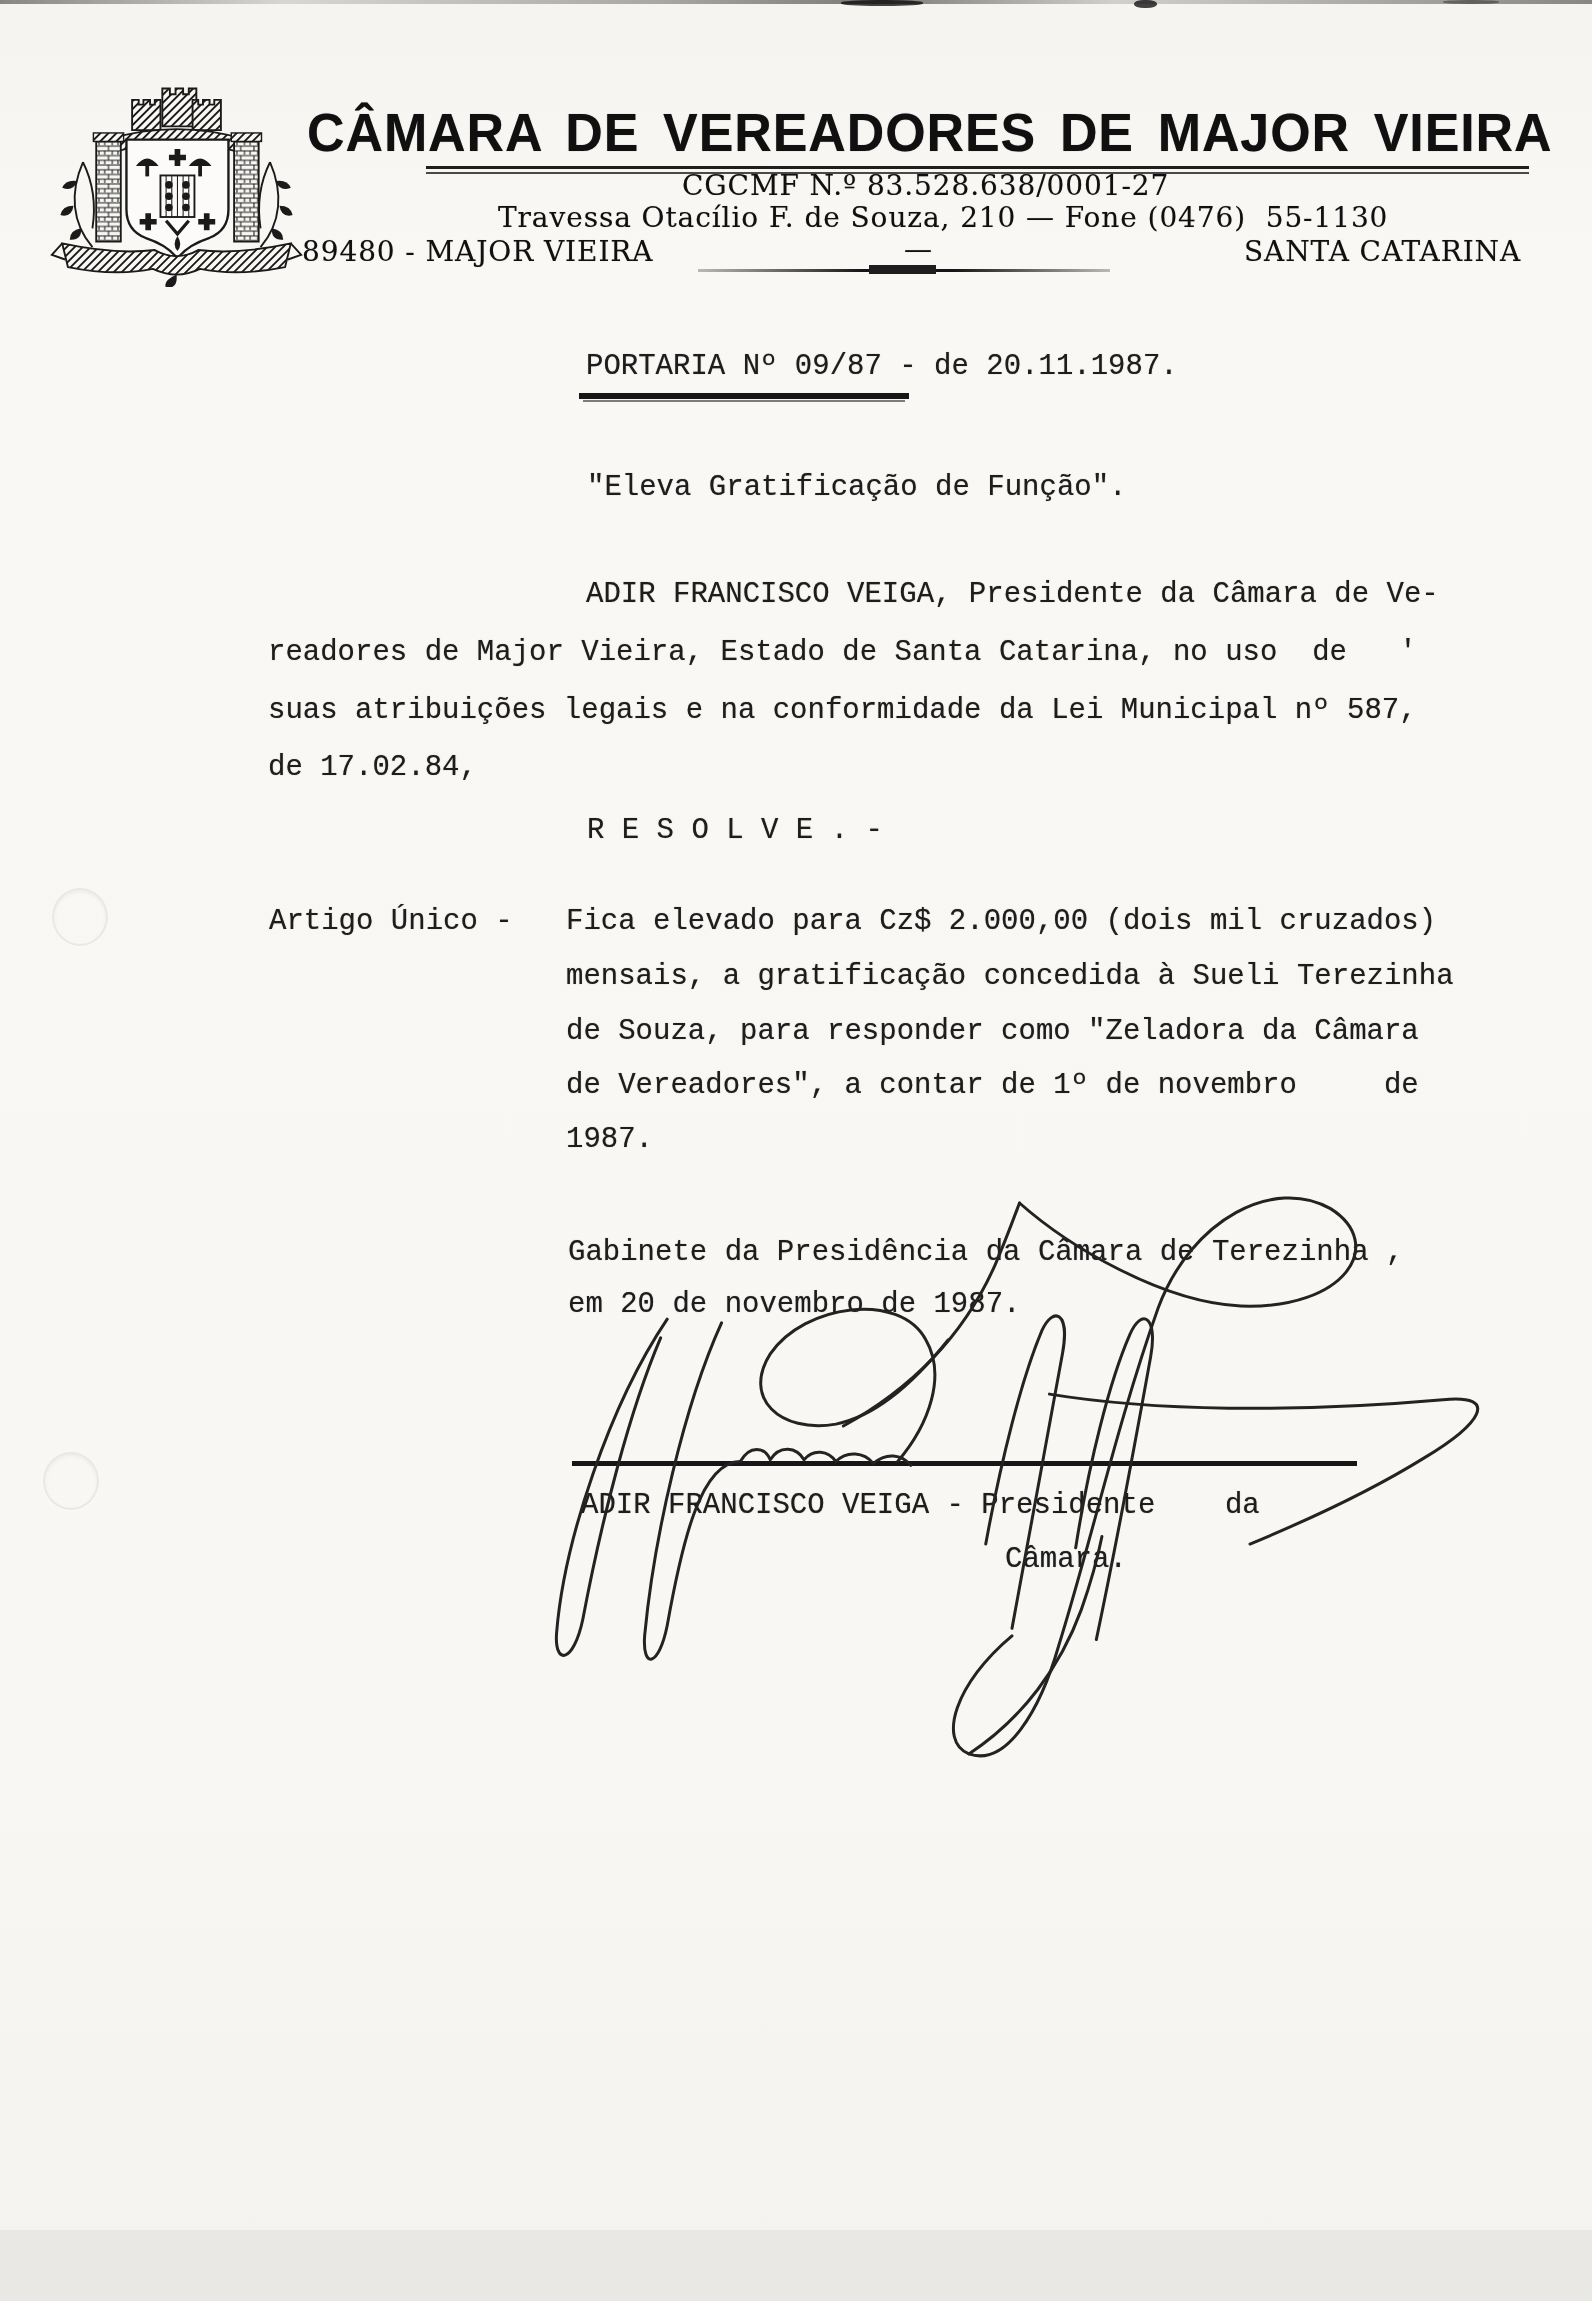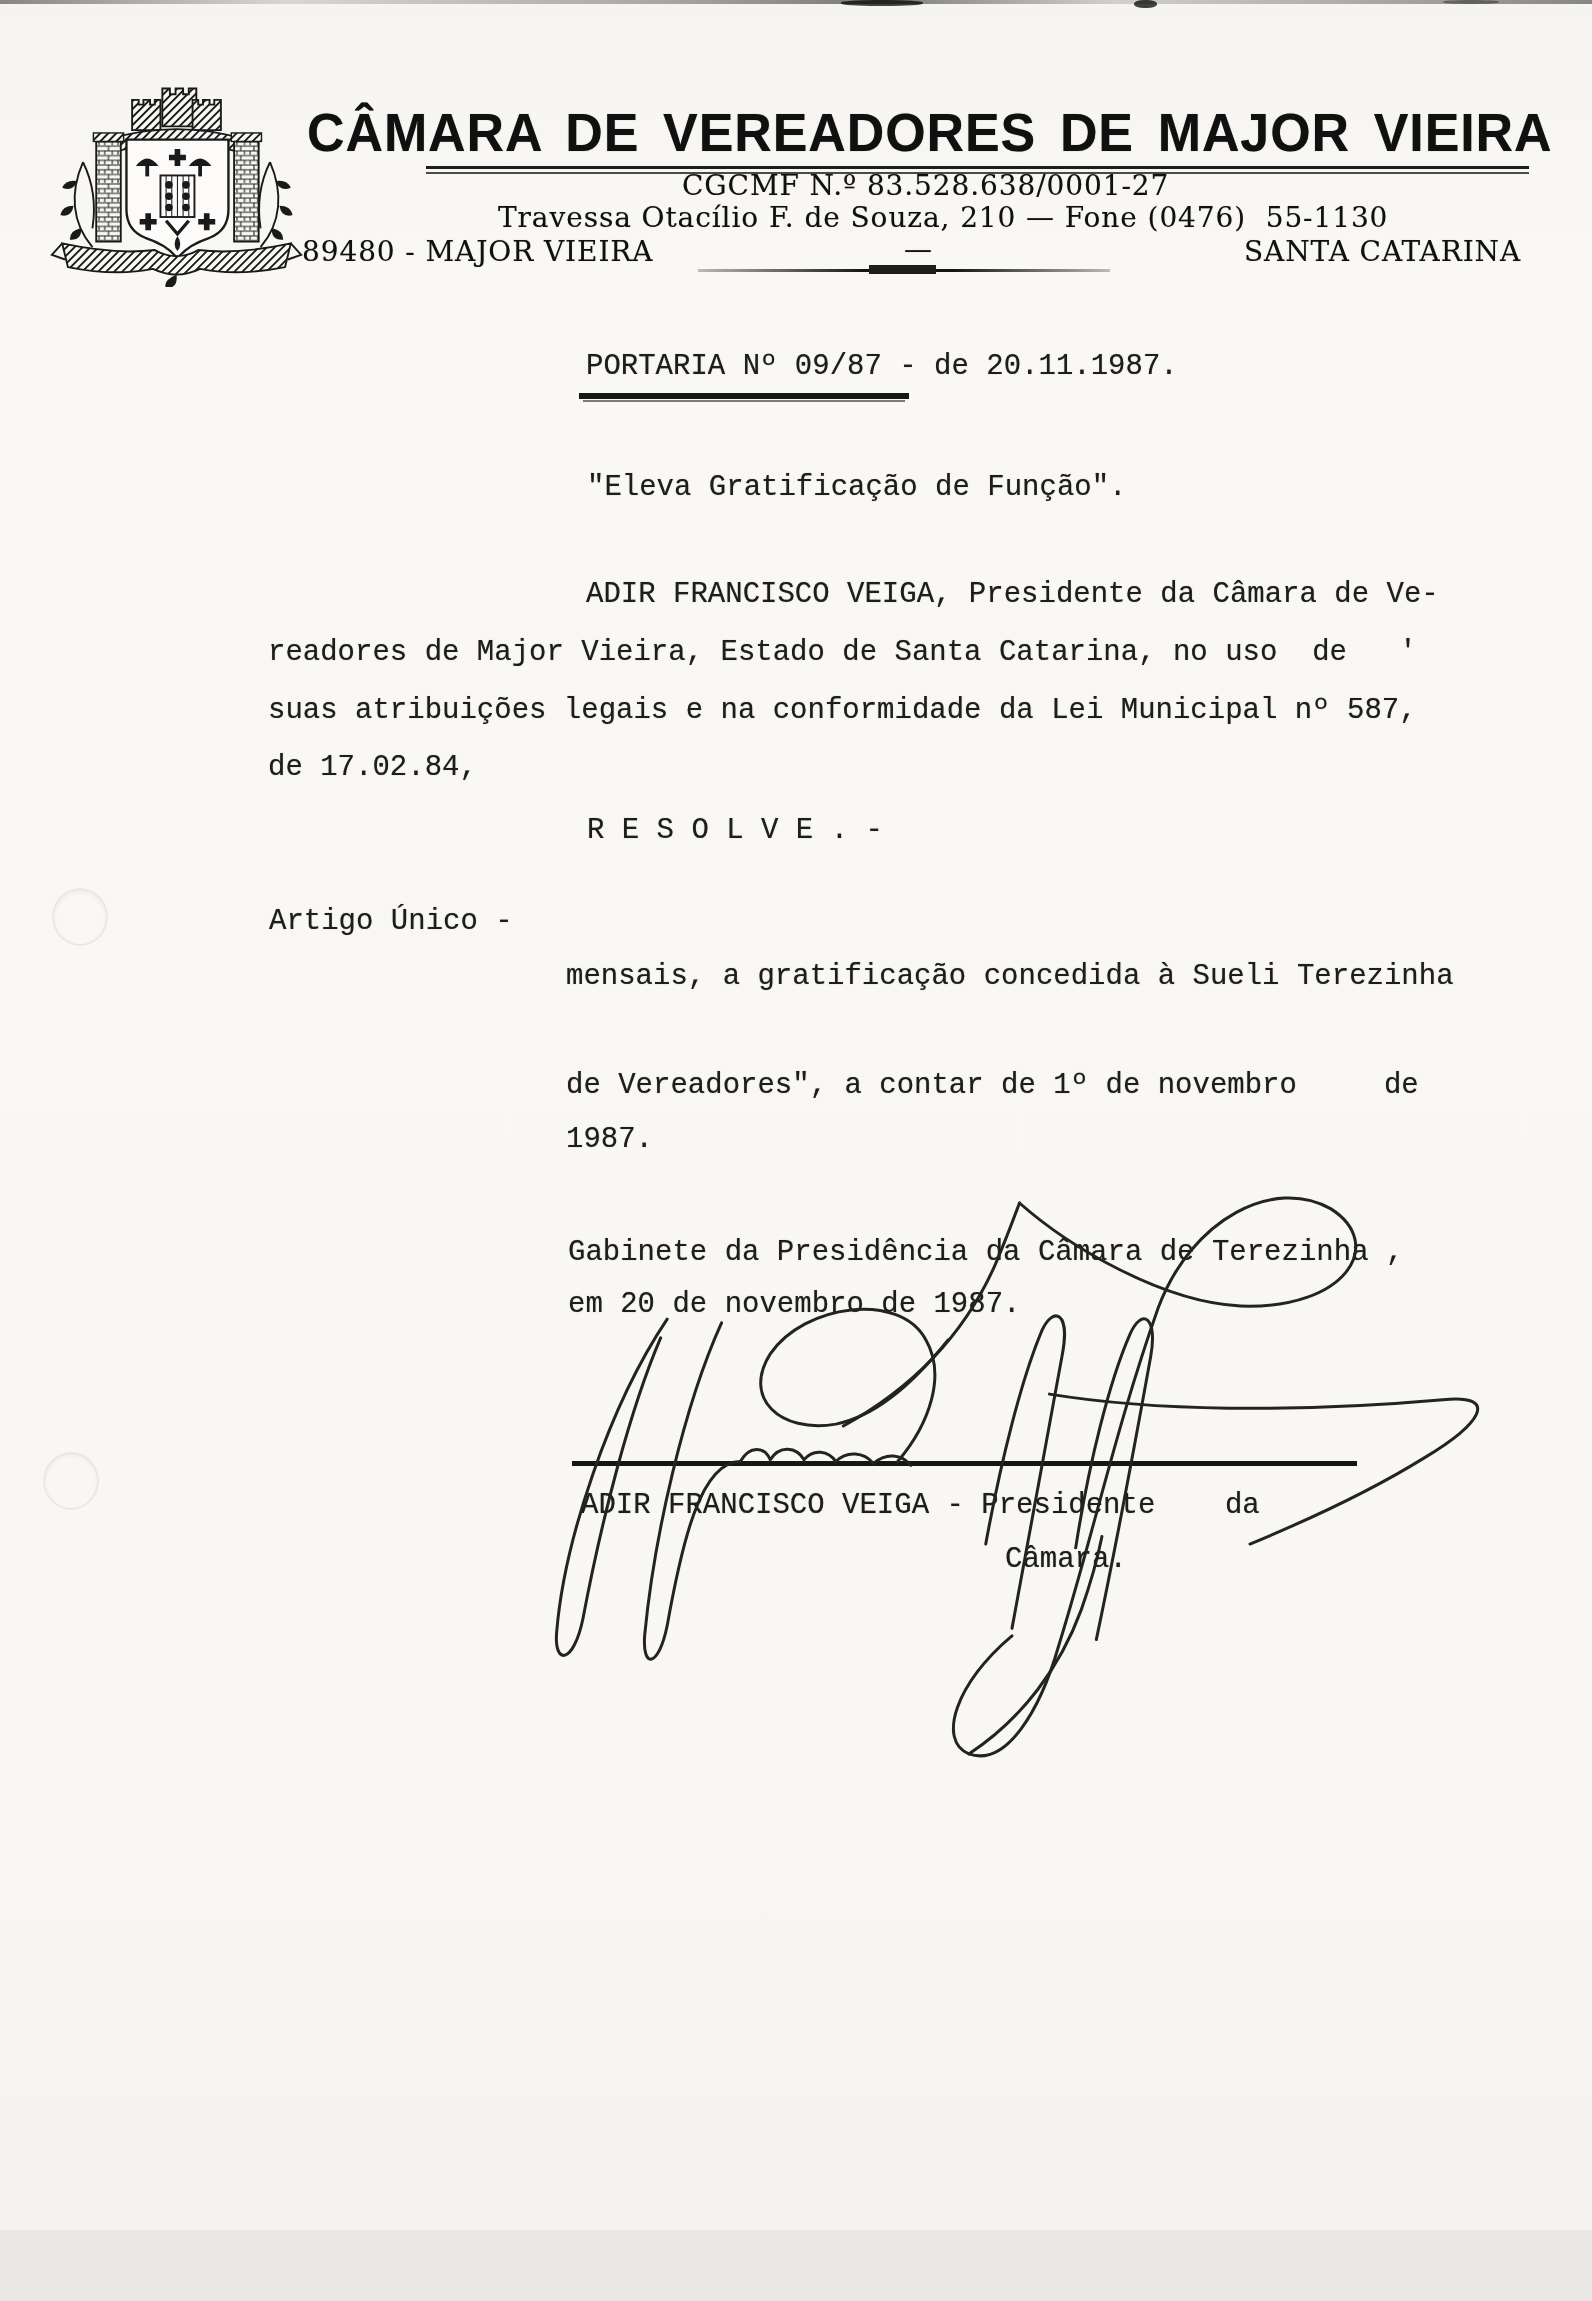--- a/index.html
+++ b/index.html
@@ -153,21 +153,23 @@
   <div class="abs tw" style="left:587px;top:470px;">"Eleva Gratificação de Função".</div>
 
   <div class="abs tw" style="left:586px;top:577px;">ADIR FRANCISCO VEIGA, Presidente da Câmara de Ve-</div>
   <div class="abs tw" style="left:268px;top:635px;">readores de Major Vieira, Estado de Santa Catarina, no uso  de   '</div>
   <div class="abs tw" style="left:268px;top:693px;">suas atribuições legais e na conformidade da Lei Municipal nº 587,</div>
   <div class="abs tw" style="left:268px;top:750px;">de 17.02.84,</div>
 
   <div class="abs tw" style="left:587px;top:813px;">R E S O L V E . -</div>
 
   <div class="abs tw" style="left:269px;top:904px;">Artigo Único -</div>
+  <div class="abs tw" style="left:566px;top:904px;">Fica elevado para Cz$ 2.000,00 (dois mil cruzados)</div>
   <div class="abs tw" style="left:566px;top:959px;">mensais, a gratificação concedida à Sueli Terezinha</div>
+  <div class="abs tw" style="left:566px;top:1014px;">de Souza, para responder como "Zeladora da Câmara</div>
   <div class="abs tw" style="left:566px;top:1068px;">de Vereadores", a contar de 1º de novembro     de</div>
   <div class="abs tw" style="left:566px;top:1122px;">1987.</div>
 
   <div class="abs tw" style="left:568px;top:1235px;">Gabinete da Presidência da Câmara de Terezinha ,</div>
   <div class="abs tw" style="left:568px;top:1287px;">em 20 de novembro de 1987.</div>
 
   <div class="abs u-bar" style="left:572px;top:1461px;width:785px;height:4.7px;"></div>
   <div class="abs tw" style="left:581px;top:1488px;">ADIR FRANCISCO VEIGA - Presidente    da</div>
   <div class="abs tw" style="left:1005px;top:1542px;">Câmara.</div>
 

